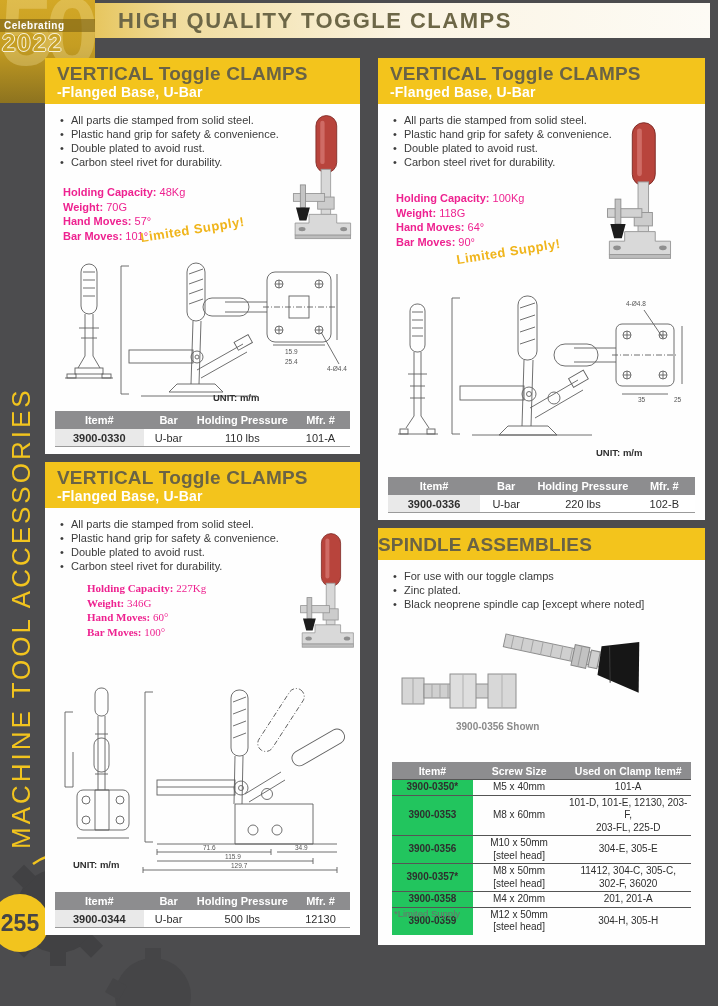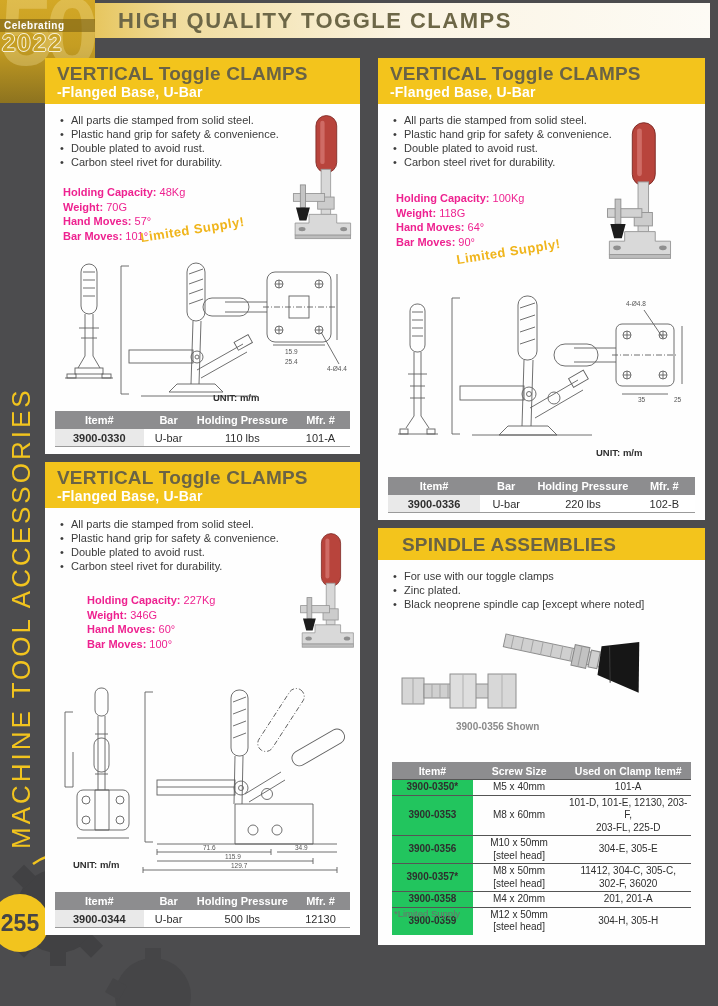--- a/index.html
+++ b/index.html
@@ -33,31 +33,31 @@
 
   
   .panel{position:absolute;background:#fefefe;}
   .p1{left:45px;top:58px;width:315px;height:396px;}
   .p2{left:378px;top:58px;width:327px;height:462px;}
   .p3{left:45px;top:462px;width:315px;height:473px;}
   .p4{left:378px;top:528px;width:327px;height:417px;}
   .phead{background:#f3c41c;padding:5px 10px 4px 12px;}
   .ptitle{font-size:19px;font-weight:bold;color:#6a6345;line-height:21px;letter-spacing:0.2px;}
   .psub{font-size:14px;font-weight:bold;color:#fff;line-height:16px;letter-spacing:0.2px;}
-  .p4 .phead{padding:6px 10px 5px 24px;}
+  .p4 .phead{padding:6px 10px 5px 0;}
 
   .bullets{list-style:none;margin:9px 0 0 0;padding:0 12px 0 15px;}
   .bullets li{position:relative;font-size:11px;color:#3b3b3b;line-height:14px;
     padding-left:11px;max-width:240px;}
   .bullets li::before{content:"\2022";position:absolute;left:0;top:0;}
   .p4 .bullets li{max-width:300px;}
 
   .specs{margin:16px 0 0 18px;font-size:11px;line-height:14.5px;color:#ee2290;}
   .specs b{font-weight:bold;}
-  .p3 .specs{margin-left:42px;margin-top:20px;}
+  .p3 .specs{margin-left:42px;margin-top:8px;font-family:Liberation Serif, serif;}
 
   .limited{position:absolute;font-size:13px;font-weight:bold;color:#f0b51c;
     transform:rotate(-9deg);letter-spacing:0.5px;white-space:nowrap;}
   .p1 .limited{left:95px;top:164px;}
   .p2 .limited{left:78px;top:186px;}
 
   .photo{position:absolute;}
   .drawing{position:absolute;left:0;}
 
   .ctable{position:absolute;left:10px;bottom:7px;width:calc(100% - 20px);

